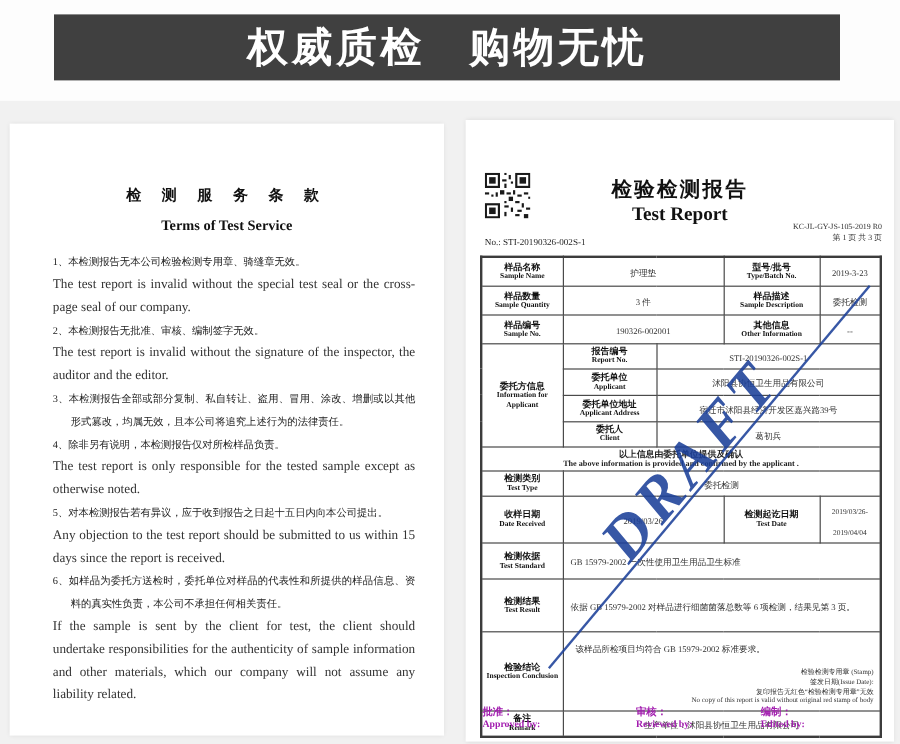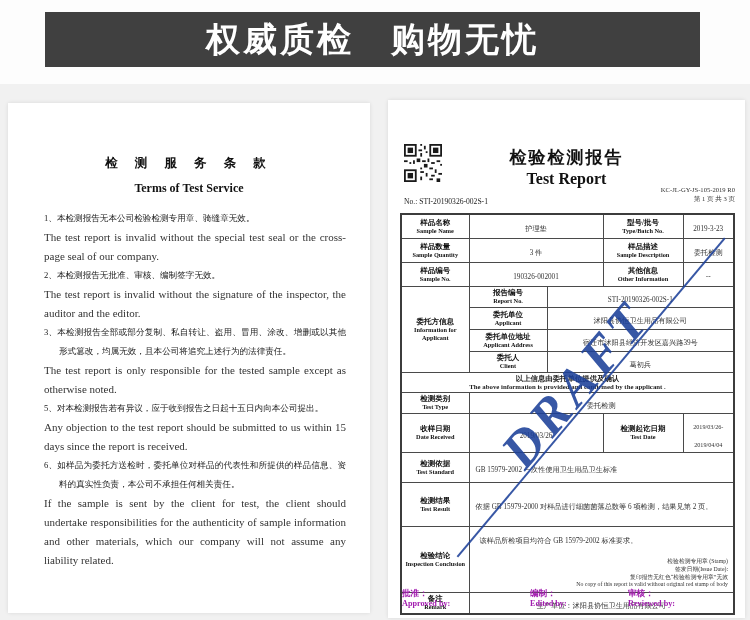--- a/index.html
+++ b/index.html
@@ -124,20 +124,21 @@
 
 <div class="page page-left">
   <div class="terms-title-zh">检 测 服 务 条 款</div>
   <div class="terms-title-en">Terms of Test Service</div>
   <div class="terms-list">
     <div class="t-zh"><span>1、</span><span>本检测报告无本公司检验检测专用章、骑缝章无效。</span></div>
     <div class="t-en">The test report is invalid without the special test seal or the cross-page seal of our company.</div>
     <div class="t-zh"><span>2、</span><span>本检测报告无批准、审核、编制签字无效。</span></div>
     <div class="t-en">The test report is invalid without the signature of the inspector, the auditor and the editor.</div>
     <div class="t-zh"><span>3、</span><span>本检测报告全部或部分复制、私自转让、盗用、冒用、涂改、增删或以其他形式篡改，均属无效，且本公司将追究上述行为的法律责任。</span></div>
+    <div class="t-zh"><span>4、</span><span>除非另有说明，本检测报告仅对所检样品负责。</span></div>
     <div class="t-en">The test report is only responsible for the tested sample except as otherwise noted.</div>
     <div class="t-zh"><span>5、</span><span>对本检测报告若有异议，应于收到报告之日起十五日内向本公司提出。</span></div>
     <div class="t-en">Any objection to the test report should be submitted to us within 15 days since the report is received.</div>
     <div class="t-zh"><span>6、</span><span>如样品为委托方送检时，委托单位对样品的代表性和所提供的样品信息、资料的真实性负责，本公司不承担任何相关责任。</span></div>
     <div class="t-en">If the sample is sent by the client for test, the client should undertake responsibilities for the authenticity of sample information and other materials, which our company will not assume any liability related.</div>
   </div>
 </div>
 
 <div class="page page-right">
 
@@ -296,21 +297,21 @@
             <span class="lz">检测依据</span>
             <span class="le">Test Standard</span>
           </td>
         <td colspan="4" class="left-val"><span class="val">GB 15979-2002 一次性使用卫生用品卫生标准</span></td>
       </tr>
       <tr style="height:44px">
         <td>
             <span class="lz">检测结果</span>
             <span class="le">Test Result</span>
           </td>
-        <td colspan="4" class="left-val"><span class="val">依据 GB 15979-2000 对样品进行细菌菌落总数等 6 项检测，结果见第 2 页。</span></td>
+        <td colspan="4" class="left-val"><span class="val">依据 GB 15979-2002 对样品进行细菌菌落总数等 6 项检测，结果见第 3 页。</span></td>
       </tr>
       <tr style="height:66px">
         <td>
             <span class="lz">检验结论</span>
             <span class="le">Inspection Conclusion</span>
           </td>
         <td colspan="4" class="concl-cell">
           <div class="concl-main">该样品所检项目均符合 GB 15979-2002 标准要求。</div>
           <div class="stamp-block">
             <div>检验检测专用章 (Stamp)</div>
@@ -328,27 +329,27 @@
         <td colspan="4"><span class="val">生产单位：沭阳县协恒卫生用品有限公司</span></td>
       </tr>
     </tbody>
   </table>
 
   <div class="approval">
     <div class="appr-item appr-1">
       <div class="appr-zh">批准：</div>
       <div class="appr-en">Approved by:</div>
     </div>
+    <div class="appr-item appr-2">
+      <div class="appr-zh">审核：</div>
+      <div class="appr-en">Reviewed by:</div>
+    </div>
     <div class="appr-item appr-3">
       <div class="appr-zh">编制：</div>
       <div class="appr-en">Edited by:</div>
-    </div>
-    <div class="appr-item appr-2">
-      <div class="appr-zh">审核：</div>
-      <div class="appr-en">Reviewed by:</div>
     </div>
   </div>
 
   <div class="watermark">
     <span class="wm-text">DRAFT</span>
     <span class="wm-line"></span>
   </div>
 </div>
 
 </body></html>

